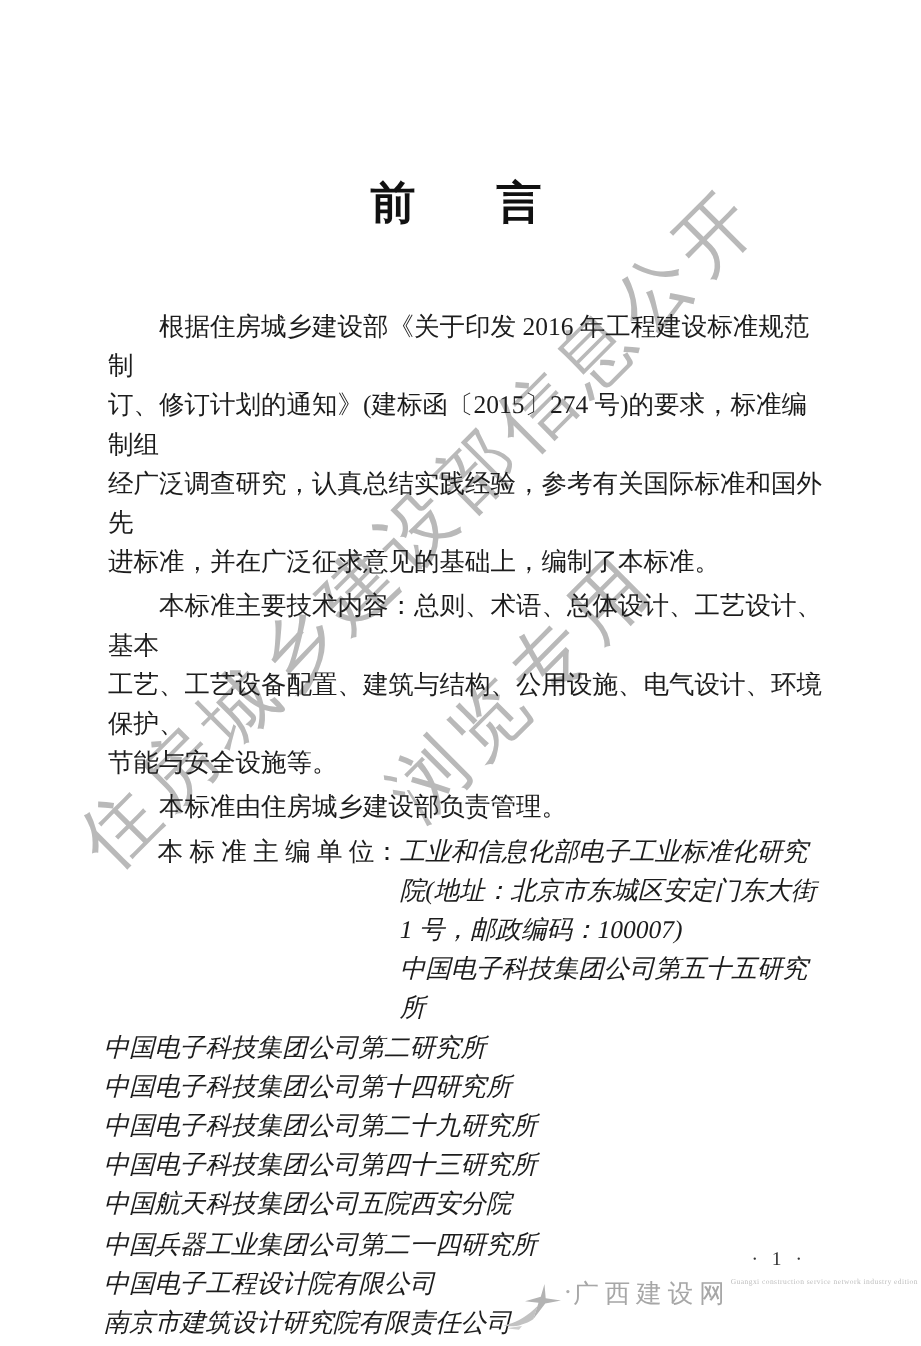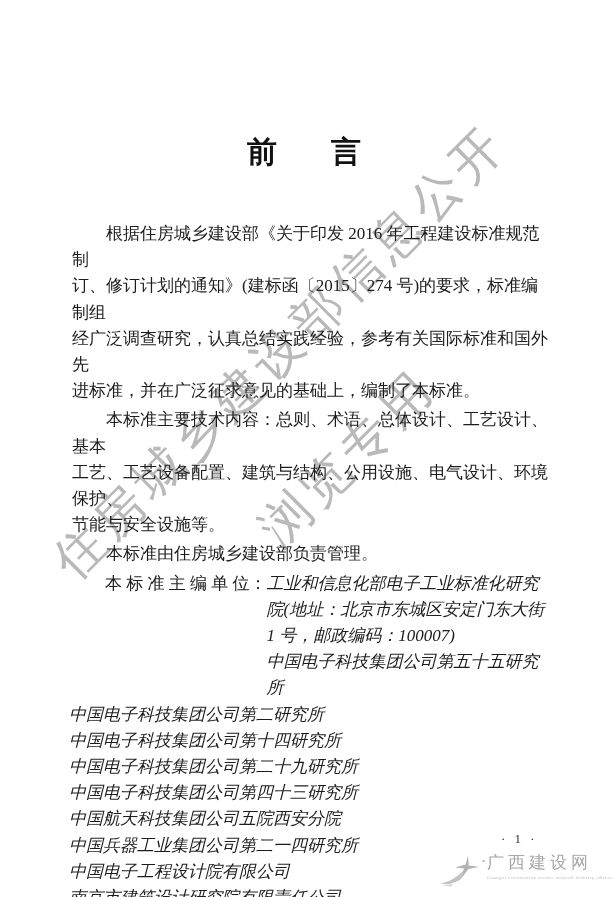--- a/index.html
+++ b/index.html
@@ -30,21 +30,21 @@
   .wm1 { left: 280px; top: 352px; }
   .wm2 { left: 348px; top: 458px; }
   
   .content {
     position: absolute;
     z-index: 2;
     left: 69px; top: 0;
     width: 482px;
   }
   .title {
-    margin: 16px;
+    margin: 0;
     padding-top: 117px;
     height: 38px;
     line-height: 38px;
     text-align: center;
     font-family: "Liberation Sans", "DejaVu Sans", sans-serif;
     font-weight: bold;
     font-size: 30px;
     letter-spacing: 12px;
     color: #111;
   }
@@ -83,21 +83,21 @@
   }
   .logo {
     position: absolute;
     z-index: 2;
     right: 2px; top: 852px;
     display: flex;
     align-items: flex-start;
   }
   .logo-mark { width: 42px; height: 34px; margin-top: 3px; }
   .logo-dot { font-size: 9px; color: #adadad; margin: 4px 2px 0 1px; }
-  .logo-text-wrap { display: flex; flex-direction: column; }
+  .logo-text-wrap { display: flex; flex-direction: row; }
   .logo-cn {
     font-size: 17px;
     letter-spacing: 4px;
     color: #a7a7a7;
     line-height: 22px;
   }
   .logo-tagline {
     font-size: 5px;
     letter-spacing: 0.3px;
     color: #bdbdbd;

